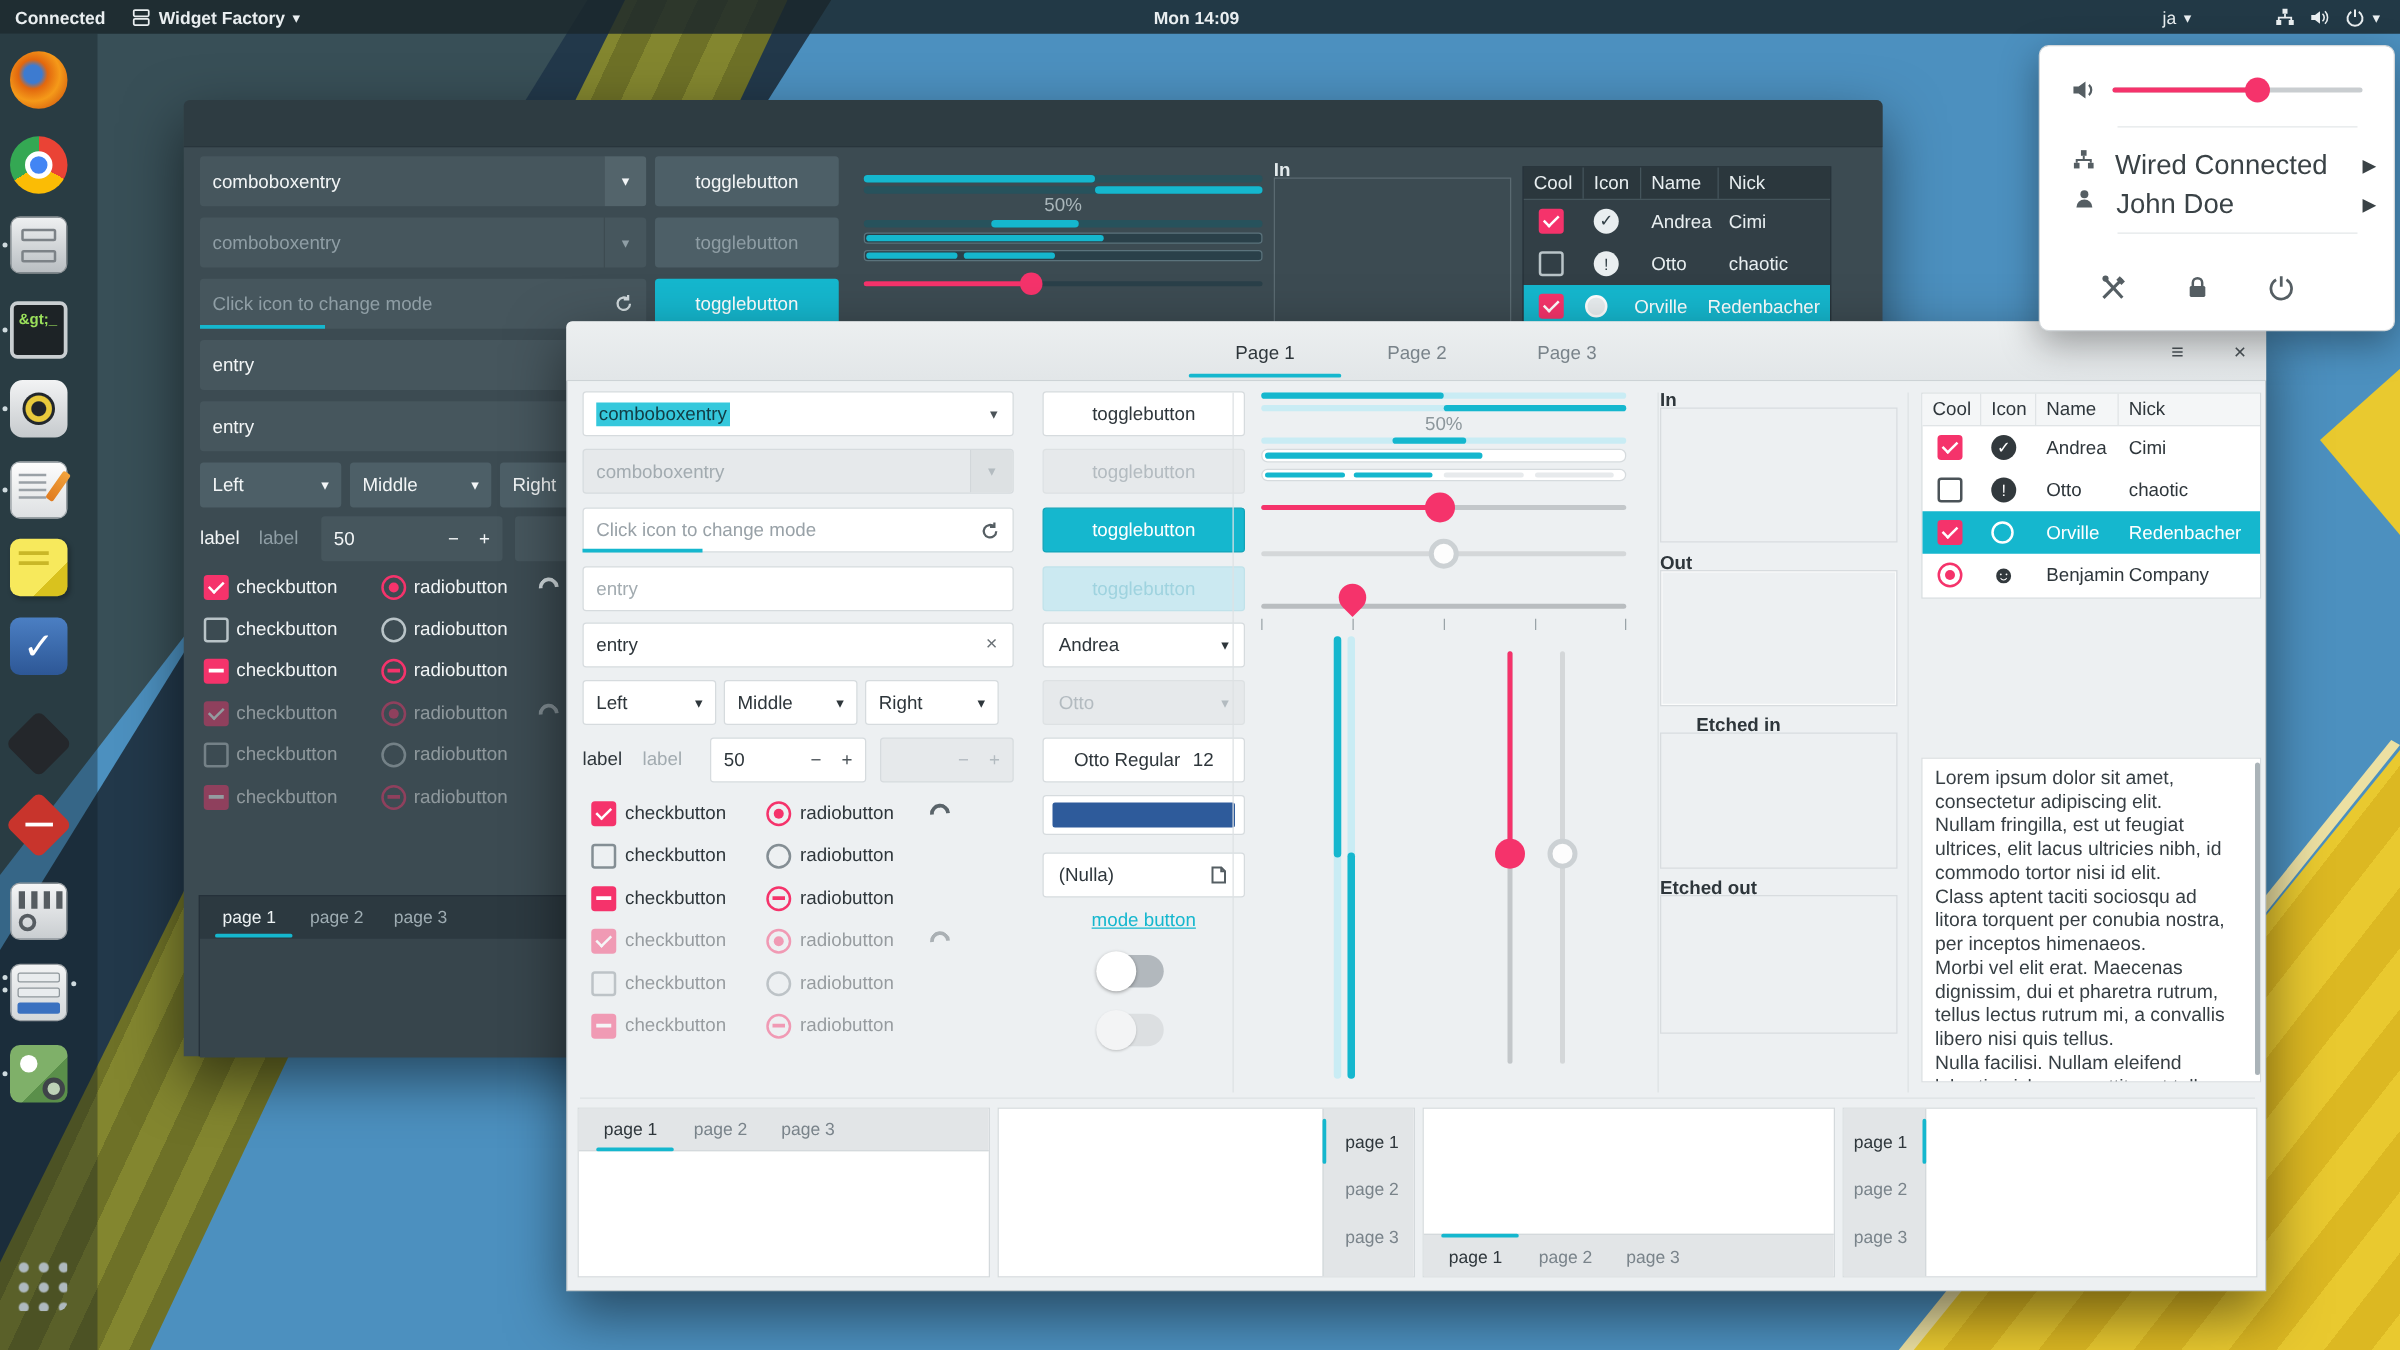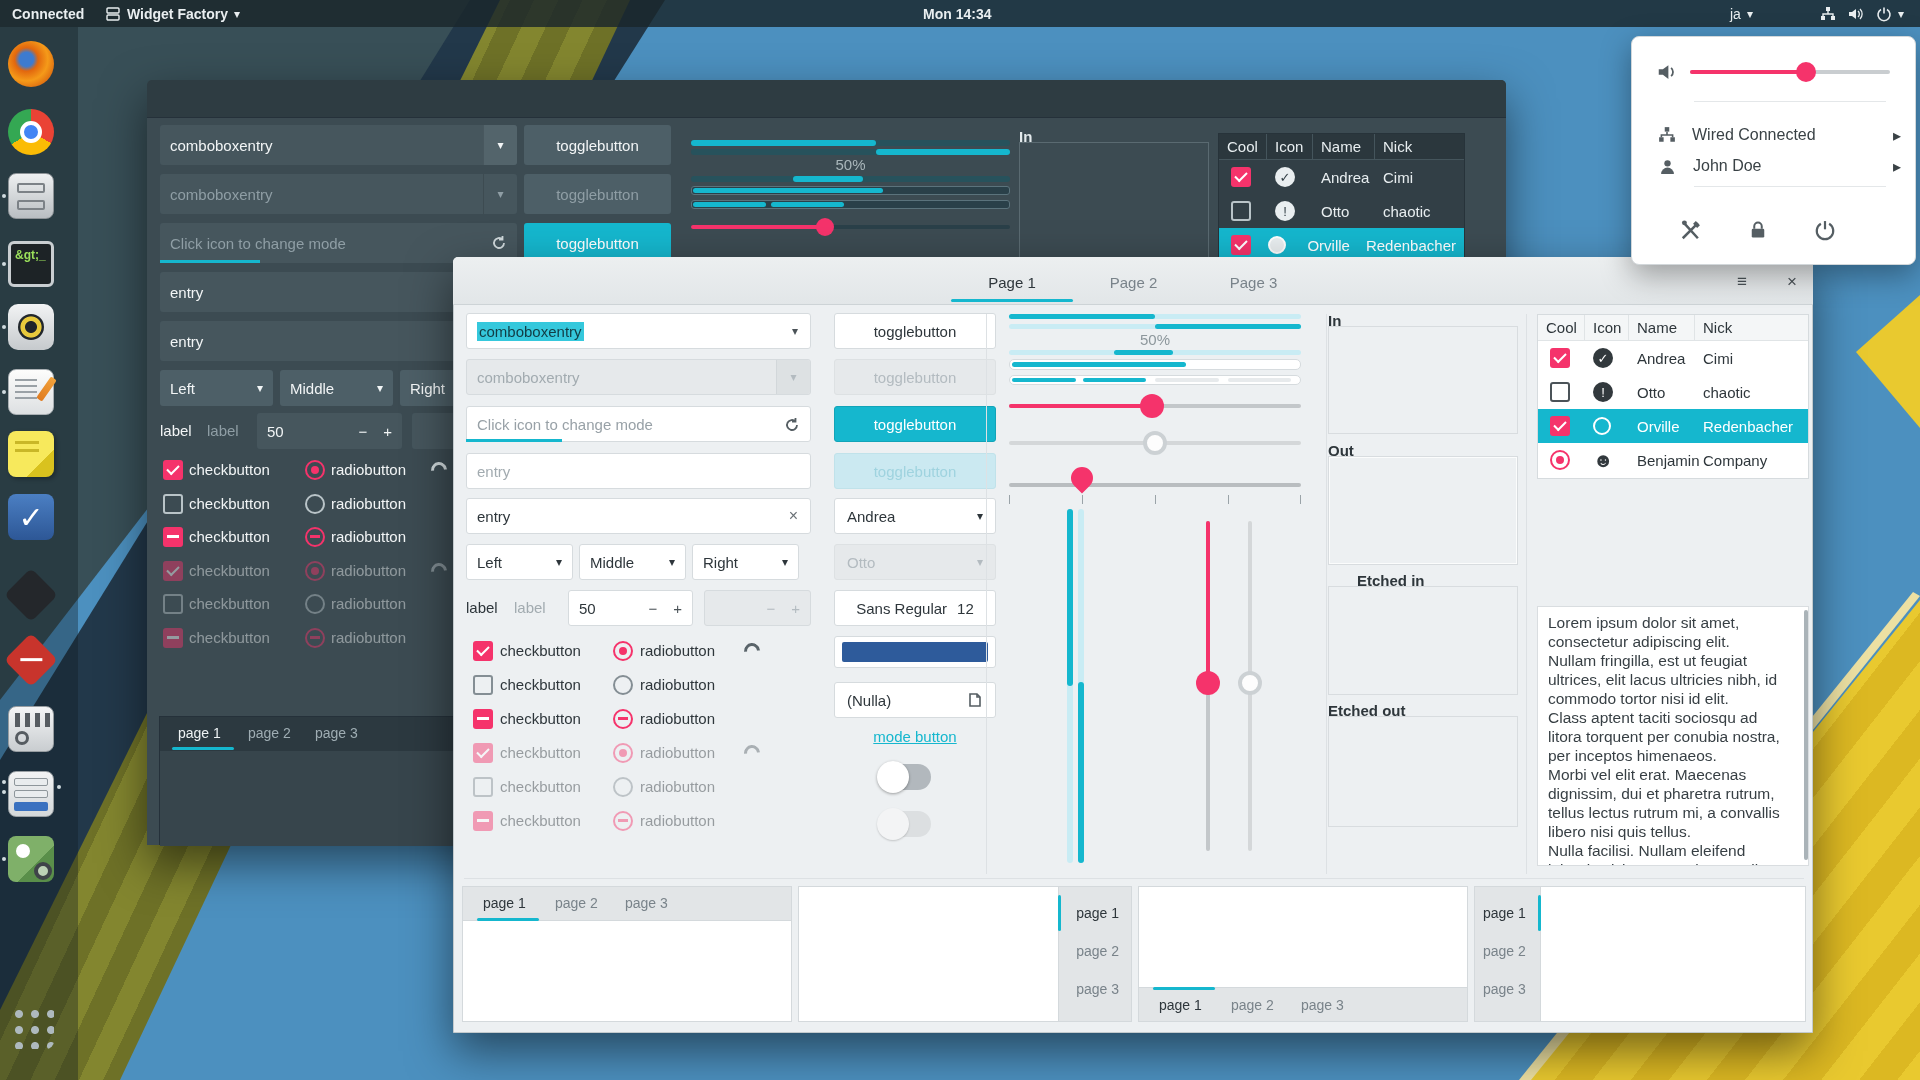--- a/index.html
+++ b/index.html
@@ -99,21 +99,21 @@
 .tv-dark .mini-ico{background:#e9eef0;color:#323f46}
 
 .nb{position:absolute;border:1px solid #d4d9dc;background:#fff}
 .nbstrip{position:absolute;background:#e2e5e7}
 .nbtab{position:absolute;font-size:14px;color:#79838a}
 .nbtab.act{color:var(--l-txt)}
 .cy{position:absolute;background:var(--cyan);border-radius:2px}
 
 #popup{left:1631px;top:36px;width:285px;height:229px;background:#fff;border:1px solid #d2d7da;border-radius:8px;z-index:60;box-shadow:0 10px 30px rgba(0,0,0,.35)}
 .psep{position:absolute;left:62px;width:192px;height:1px;background:#e4e7e9}
-.prow{position:absolute;left:0;width:100%;height:32px;display:flex;align-items:center;color:#3a4246;font-size:16px}
+.prow{position:absolute;left:0;width:100%;height:32px;display:flex;color:#3a4246;font-size:22px}
 svg{display:block}
 .lorem{position:absolute;background:#fff;border:1px solid #d9dde0;color:#373f44;font-size:15.5px;line-height:19px;padding:6px 10px;white-space:pre-line;overflow:hidden}
 .link{color:var(--cyan);text-decoration:underline;font-size:15px}
 .scrollbar{position:absolute;width:4px;border-radius:2px;background:#aab3b8}
 </style>
 </head>
 <body>
 
 <div id="stage">
 
@@ -480,21 +480,21 @@
       </div>
     <div class="l-btn" style="left:380px;top:240px;width:162px;height:36px;justify-content:space-between;padding:0 12px">
         <span>Andrea</span>
         <span class="caret">▾</span>
       </div>
     <div class="l-btn dis" style="left:380px;top:286px;width:162px;height:36px;justify-content:space-between;padding:0 12px">
         <span>Otto</span>
         <span class="caret">▾</span>
       </div>
     <div class="l-btn" style="left:380px;top:332px;width:162px;height:36px;gap:10px">
-        <span>Sans Regular</span>
+        <span>Otto Regular</span>
         <span>12</span>
       </div>
     <div class="l-btn" style="left:380px;top:378px;width:162px;height:32px">
         <div style="width:146px;height:20px;background:#2e5b9b;border-radius:2px"></div>
       </div>
     <div class="l-btn" style="left:380px;top:424px;width:162px;height:36px;justify-content:space-between;padding:0 12px">
         <span>(Nulla)</span>
       <svg width="16" height="16" viewBox="0 0 16 16">
           <path d="M3 2h7l3 3v9H3z" fill="none" stroke="#555e63" stroke-width="1.6"></path>
           <path d="M10 2v3h3" fill="none" stroke="#555e63" stroke-width="1.6"></path>
@@ -682,21 +682,21 @@
       </div>
     <div class="it" style="left:105px">
       <svg class="tb-ico" viewBox="0 0 16 16">
           <rect x="2" y="2" width="12" height="5" rx="1" fill="none" stroke="#e9eef0" stroke-width="1.4"></rect>
           <rect x="2" y="9" width="12" height="5" rx="1" fill="none" stroke="#e9eef0" stroke-width="1.4"></rect>
         </svg>
       <span>Widget Factory</span>
         <span class="caret">▾</span>
     </div>
     <div class="it" style="left:923px">
-        <span>Mon 14:34</span>
+        <span>Mon 14:09</span>
       </div>
     <div class="it" style="left:1730px;font-weight:normal">
         <span>ja</span>
         <span class="caret">▾</span>
       </div>
     <div class="it" style="left:1820px">
         <svg class="tb-ico" viewBox="0 0 16 16">
           <rect x="6" y="1" width="4" height="4" fill="#e9eef0"></rect>
           <rect x="1" y="10" width="4" height="4" fill="#e9eef0"></rect>
           <rect x="11" y="10" width="4" height="4" fill="#e9eef0"></rect>

